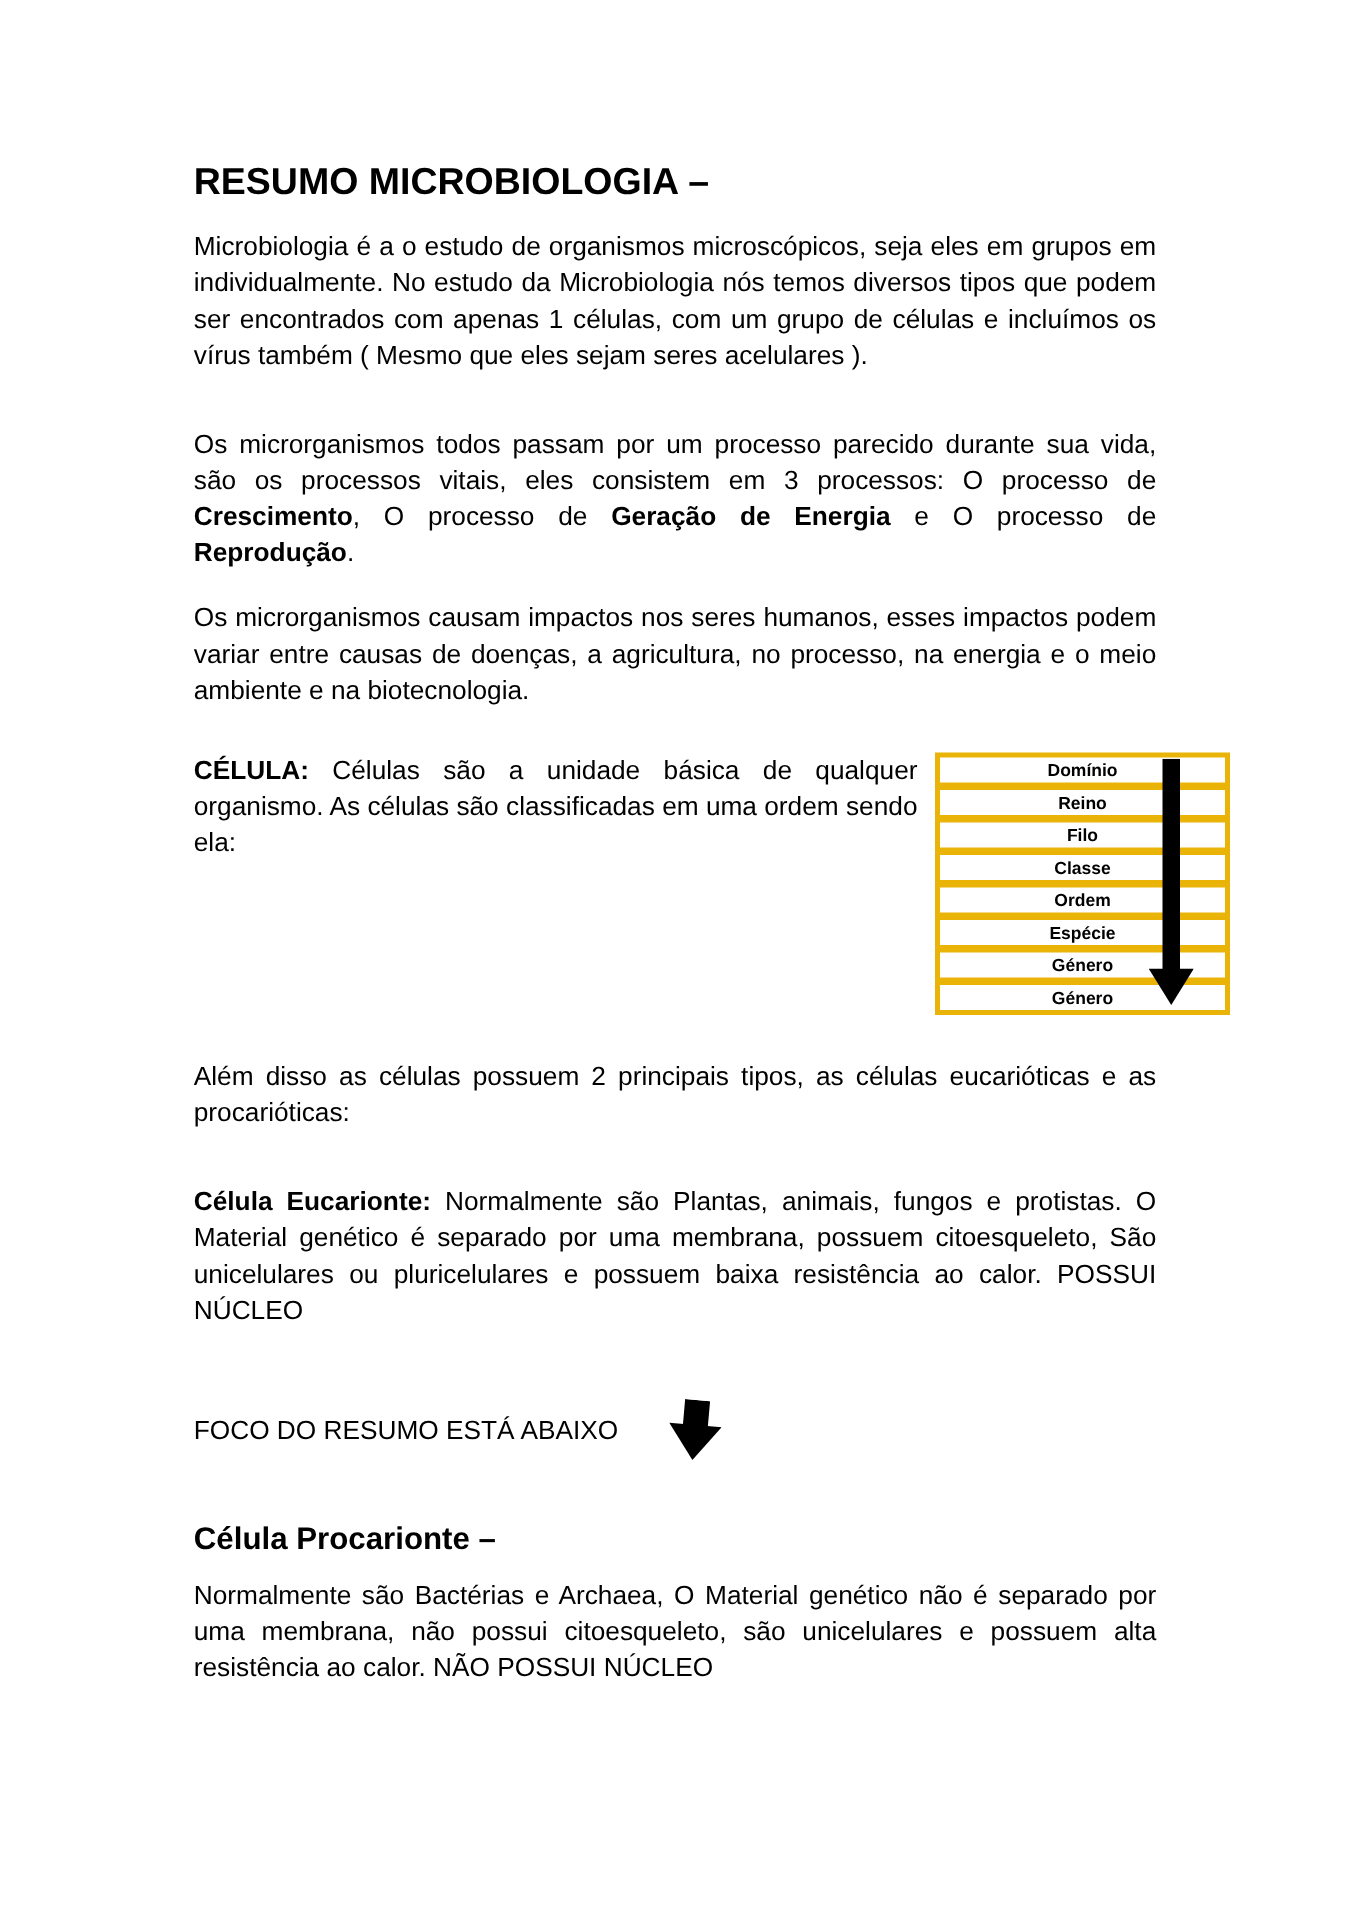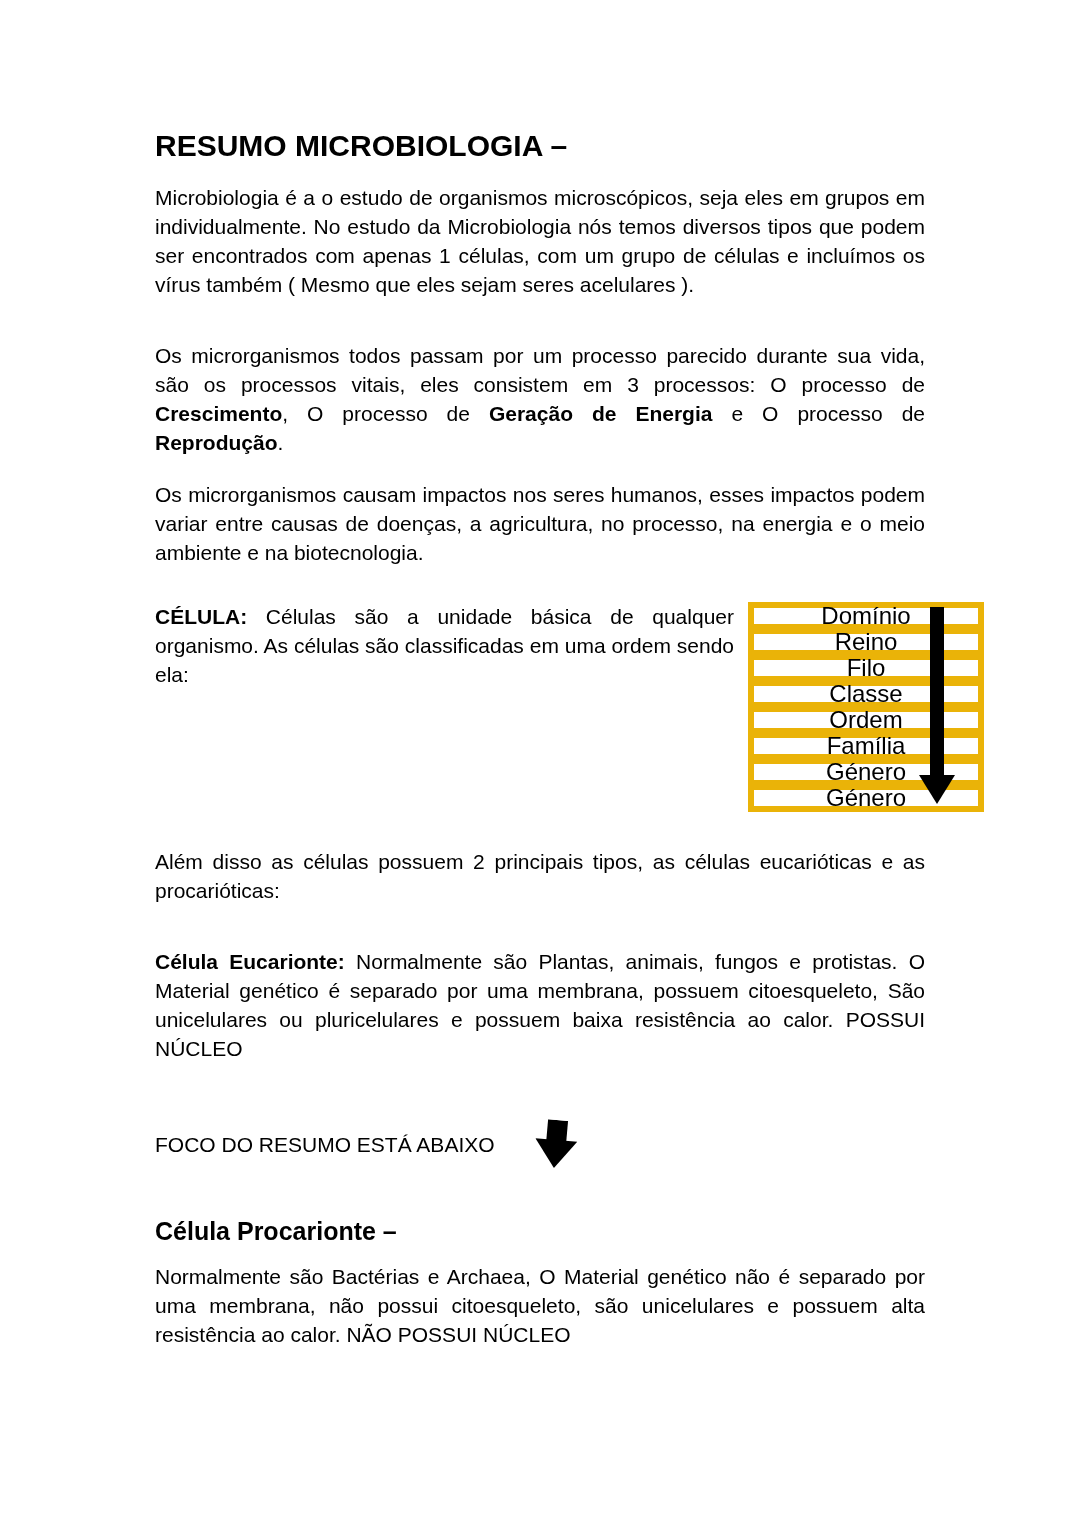--- a/index.html
+++ b/index.html
@@ -41,27 +41,28 @@
   .celula-block::after { content: ""; display: block; clear: both; }
   .tax-wrap {
     float: right;
     width: 236px;
     margin: 0 -59px 0 14px;
     position: relative;
   }
   .tax-row {
     box-sizing: border-box;
     height: 28px;
-    border: 6px solid #eab308;
+    border: 4px solid #eab308;
     margin-top: -2px;
     display: flex;
     align-items: center;
     justify-content: center;
-    font-size: 24px;
+    font-size: 14px;
     line-height: 24px;
+    font-weight: bold;
   }
   .tax-row:first-child { margin-top: 0; }
   .tax-arrow {
     position: absolute;
     top: 5px;
     right: 29px;
     width: 36px;
     height: 197px;
     pointer-events: none;
   }
@@ -117,21 +118,21 @@
       <div class="tax-row">
           <span>Filo</span>
         </div>
       <div class="tax-row">
           <span>Classe</span>
         </div>
       <div class="tax-row">
           <span>Ordem</span>
         </div>
       <div class="tax-row">
-          <span>Família</span>
+          <span>Espécie</span>
         </div>
       <div class="tax-row">
           <span>Género</span>
         </div>
       <div class="tax-row">
           <span>Género</span>
         </div>
       <svg class="tax-arrow" viewBox="0 0 36 197" preserveAspectRatio="none" fill="#000000">
         <rect x="11" y="0" width="14" height="170"></rect>
         <polygon points="0,168 36,168 18,197"></polygon>

